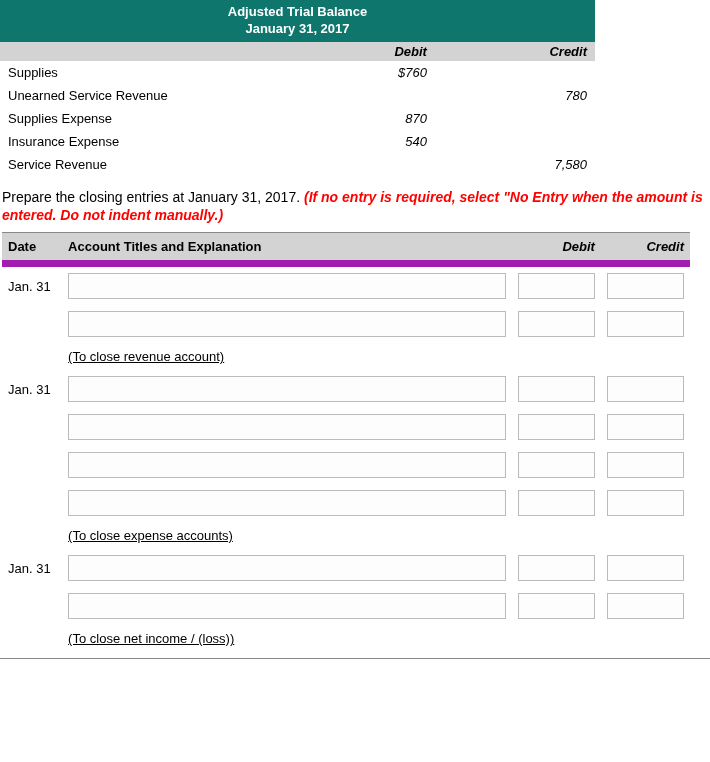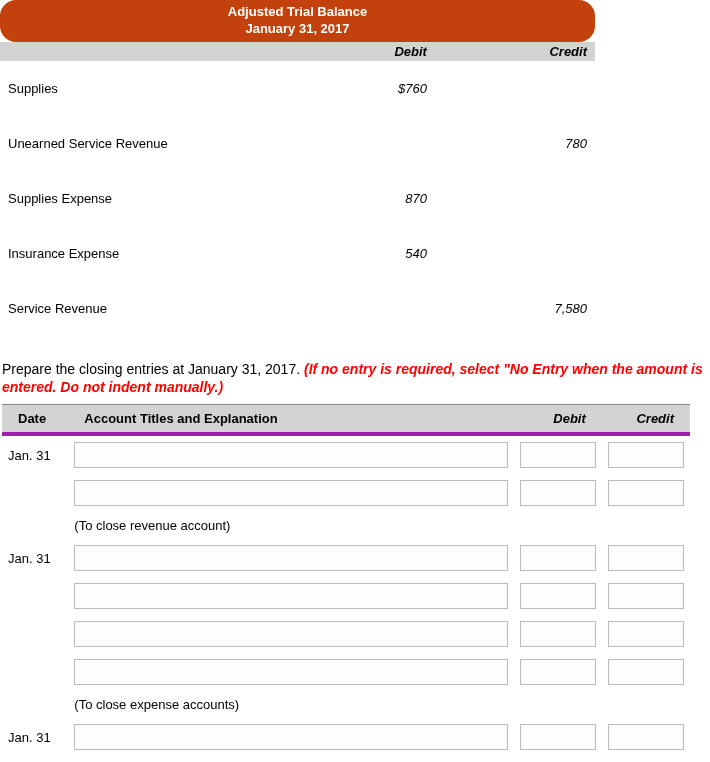--- a/index.html
+++ b/index.html
@@ -9,61 +9,60 @@
     margin: 0;
     padding: 0;
     width: 710px;
     background: #fff;
   }
   .trial-balance {
     width: 595px;
     border-collapse: collapse;
   }
   .tb-header {
-    background: #c2410c;
+    background: #0f766e;
     color: #fff;
     font-weight: bold;
     text-align: center;
     line-height: 1.3;
     padding: 4px 1px;
-    border-radius: 16px;
   }
   .tb-colhead td {
     background: #d3d3d3;
     font-weight: bold;
     padding: 2px 8px 2px 8px;
   }
   .tb-row td {
-    padding: 20px 8px;
+    padding: 4px 8px;
   }
   .num {
     text-align: right;
     font-style: italic;
   }
   .instructions {
-    margin: 24px 2px 8px 2px;
+    margin: 12px 2px 8px 2px;
     font-size: 14px;
     line-height: 1.3;
   }
   .red-italic {
     color: #ff0000;
     font-style: italic;
     font-weight: bold;
   }
   .entries {
     width: 688px;
     border-collapse: collapse;
     margin-left: 2px;
   }
   .entries thead td {
     background: #d3d3d3;
     font-weight: bold;
-    padding: 6px 16px;
+    padding: 6px 6px;
     border-top: 1px solid #888;
-    border-bottom: 4px solid #a21caf;
+    border-bottom: 7px solid #a21caf;
   }
   .entries td {
     padding: 6px 6px;
     vertical-align: middle;
     font-size: 13px;
   }
   .date-col { width: 54px; }
   .acct-col { width: 404px; }
   .amt-col  { width: 80px; }
   input.txt {
@@ -71,20 +70,21 @@
     box-sizing: border-box;
     height: 26px;
     border: 1px solid #bbb;
     background: #fdfdfd;
     padding: 2px 4px;
     font-family: inherit;
     font-size: 13px;
   }
   .explain {
     font-size: 13px;
+    text-decoration: underline;
   }
   .bottom-border {
     border-top: 1px solid #888;
     height: 0;
     margin-top: 6px;
   }
 </style>
 </head>
 <body>
 
@@ -204,15 +204,21 @@
         <td><input class="txt" style=""></td>
         <td><input class="txt" style=""></td>
         <td><input class="txt" style=""></td>
       </tr>
       <tr>
         <td></td>
         <td><input class="txt" style=""></td>
         <td><input class="txt" style=""></td>
         <td><input class="txt" style=""></td>
       </tr>
+      <tr>
+        <td></td>
+        <td class="explain">(To close net income / (loss))</td>
+        <td></td>
+        <td></td>
+      </tr>
     </tbody>
 </table>
 <div class="bottom-border"></div>
 
 </body></html>

